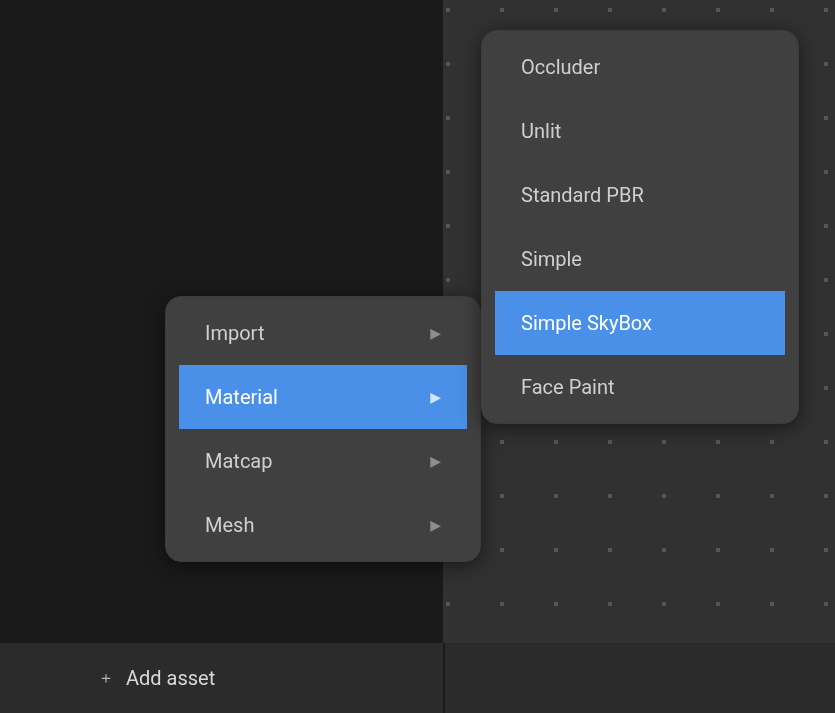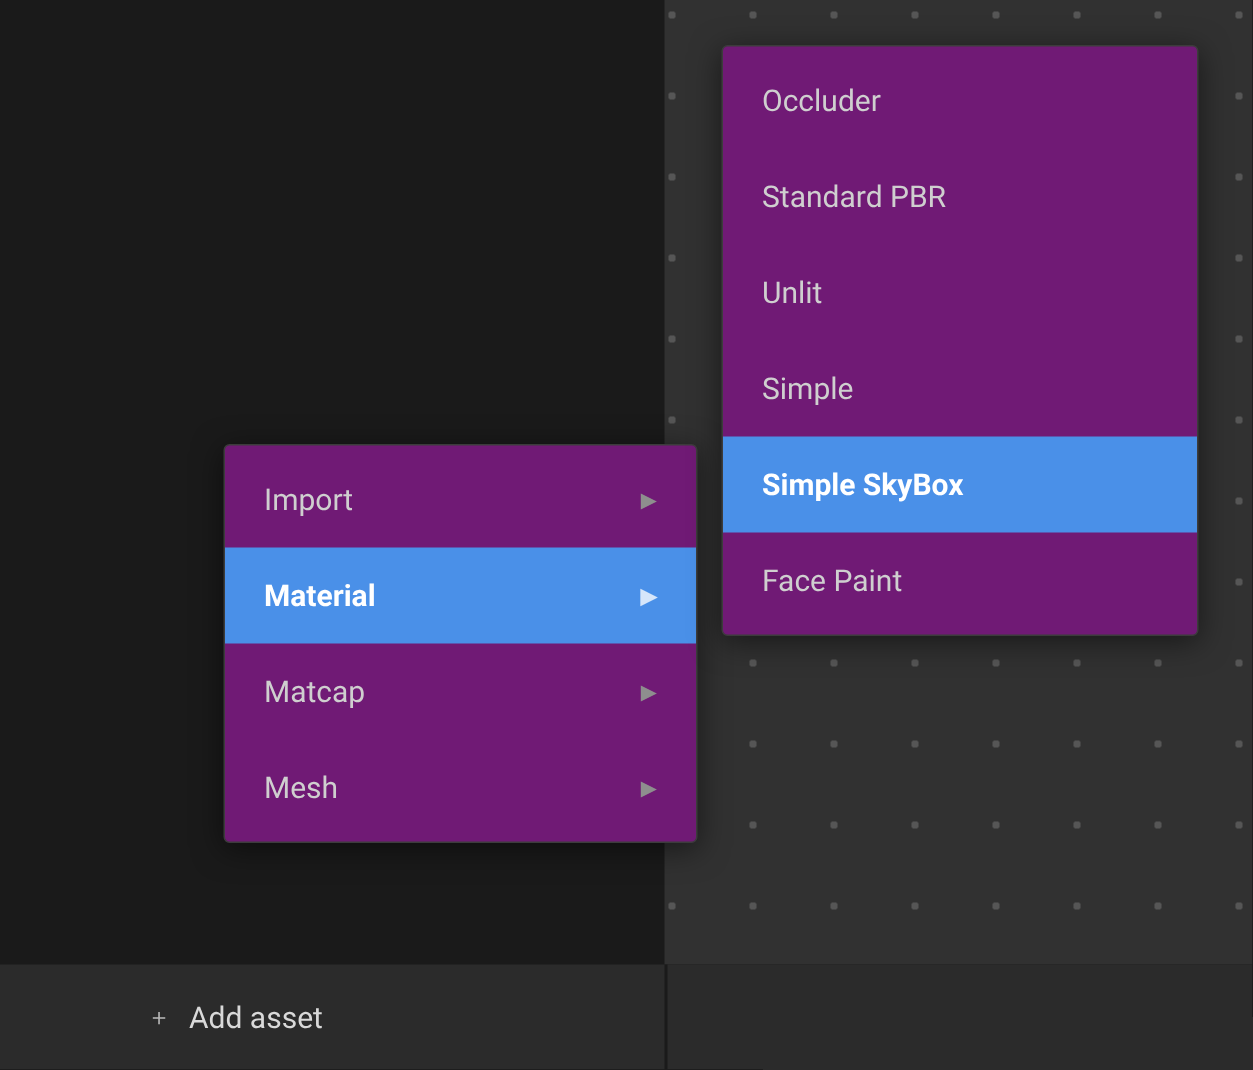--- a/index.html
+++ b/index.html
@@ -55,44 +55,43 @@
     margin-left: 98px;
     color: #d9d9d9;
     font-size: 20px;
     cursor: pointer;
   }
   .plus-icon { font-size: 16px; color: #b9b9b9; line-height: 1; }
 
   
   .menu {
     position: absolute;
-    background: #701a75;
+    background: #404040;
     border: 1px solid #3c3c3c;
-    border-radius: 4px;
-    padding: 4px 0;
+    border-radius: 16px;
+    padding: 4px 13px;
     box-shadow: 0 4px 20px rgba(0,0,0,0.5);
   }
   .menu-primary {
-    left: 149px; top: 296px;
+    left: 165px; top: 296px;
     width: 316px;
   }
   .menu-item {
     display: flex;
     align-items: center;
     justify-content: space-between;
     height: 64px;
     padding: 0 26px;
     font-size: 20px;
     color: #cfcfcf;
     cursor: pointer;
   }
   .menu-item.highlight {
     background: #4a90e8;
     color: #ffffff;
-    font-weight: bold;
   }
   .chevron { font-size: 14px; color: #8e8e8e; }
   .menu-item.highlight .chevron { color: #d6e6fa; }
 
   
   .menu-sub {
     left: 481px; top: 30px;
     width: 318px;
   }
   .menu-sub .menu-item {
@@ -133,24 +132,24 @@
       <span>Mesh</span>
       <span class="chevron">▶</span>
     </div>
   </div>
 
   <div class="menu menu-sub">
     <div class="menu-item">
       <span>Occluder</span>
     </div>
     <div class="menu-item">
-      <span>Standard PBR</span>
+      <span>Unlit</span>
     </div>
     <div class="menu-item">
-      <span>Unlit</span>
+      <span>Standard PBR</span>
     </div>
     <div class="menu-item">
       <span>Simple</span>
     </div>
     <div class="menu-item highlight">
       <span>Simple SkyBox</span>
     </div>
     <div class="menu-item">
       <span>Face Paint</span>
     </div>

